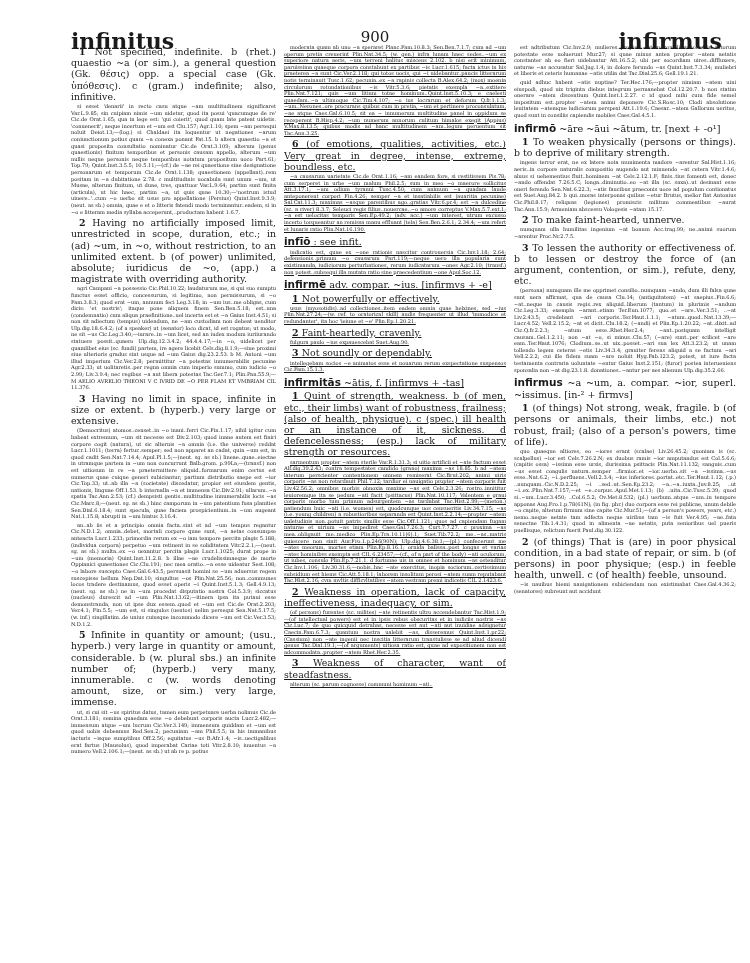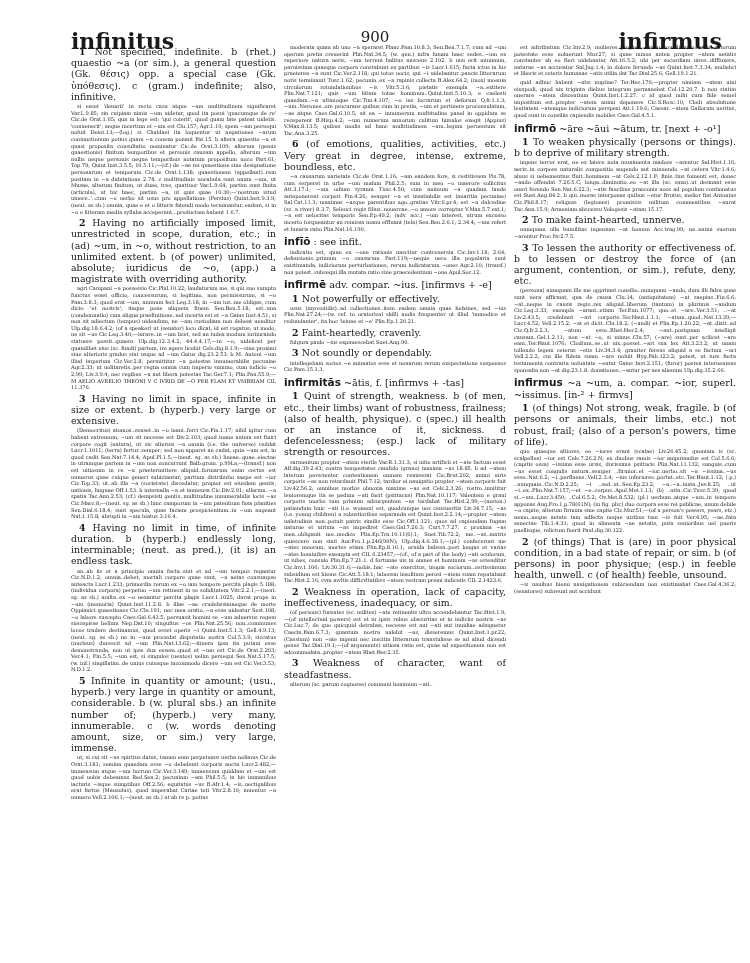--- a/index.html
+++ b/index.html
@@ -4,21 +4,21 @@
 <style>
   html, body { margin:0; padding:0; background:#fff; }
   body { width:750px; height:963px; overflow:hidden; position:relative; color:#1a1a1a; font-family:"DejaVu Serif","Liberation Serif",serif; }
   .running-head { position:absolute; top:28px; font-weight:bold; font-size:22px; font-family:"DejaVu Serif",serif; }
   .rh-left { left:71px; }
   .rh-right { right:28px; }
   .page-num { position:absolute; top:28px; left:0; right:0; text-align:center; font-size:15px; }
   .cols { position:absolute; top:44px; left:71px; right:14px; bottom:0; display:flex; gap:8px; }
   .col { flex:1; overflow:hidden; font-size:5.15px; line-height:6.6px; text-align:justify; }
   .col:nth-child(1){ width:205px; flex:none; }
-  .col:nth-child(2){ width:222px; flex:none; }
+  .col:nth-child(2){ width:222px; flex:none;text-decoration:underline; }
   .col:nth-child(3){ width:222px; flex:none; }
   .sense-def { font-size:9.4px; line-height:11.2px; margin:2px 0 1px; text-indent:8px; text-align:justify; }
   .sense-def .num { font-weight:bold; }
   .cit { text-indent:6px; margin:0 0 2px; letter-spacing:-0.05px; }
   .headword-line { font-size:9.6px; line-height:11.5px; margin:4px 0 1px; text-align:justify; }
   .hw { font-weight:bold; font-family:"DejaVu Sans","Liberation Sans",sans-serif; font-size:10.5px; }
 </style>
 </head>
 <body>
 
@@ -27,21 +27,20 @@
 <div class="running-head rh-right">infirmus</div>
 
 <div class="cols">
   <div class="col">
       <p class="sense-def"><span class="num">1 </span><span>Not specified, indefinite. b (rhet.) quaestio ~a (or sim.), a general question (Gk. θέσις) opp. a special case (Gk. ὑπόθεσις). c (gram.) indefinite; also, infinitive.</span></p>
       <p class="cit">si esset 'denarii' in recto casu atque ~am multitudinem significaret Var.L.9.85; sin cuipiam nimis ~um uidetur, quod ita posui 'quacumque de re' Cic.de Orat.1.65; qua in lege est: 'qui coierit', quod quam late pateat uidetis. 'conuenerit'; aeque incertum et ~um est Clu.157; Agr.1.10; spem ~am persequi noluit Deiot.13;—(log.) si Chaldaei ita loquentur ut negationes ~arum coniunctionum potius quam ~a conexa ponant Fat.15. b altera quaestio ~a et quasi proposita consultatio nominatur Cic.de Orat.3.109; alterum (genus quaestionis) finitum temporibus et personis causam appello, alterum ~um nullis neque personis neque temporibus notatum propositum uoco Part.61; Top.79; Quint.Inst.3.5.5; 10.5.11;—(cf.) de ~ae rei quaestione sine designatione personarum et temporum Cic.de Orat.1.138; quaestionem (appellant)..rem positam in ~a dubitatione 2.78. c multitudinis uocabula sunt unum ~um, ut Musae, alterum finitum, ut duae, tres, quattuor Var.L.9.64; partim sunt finita (articula), ut hic haec, partim ~a, ut quis quae 10.30;—'nostrum istud uiuere..'..cum ~o uerbo sit usus pro appellatione (Persius) Quint.Inst.9.3.9; (neut. as sb.) omnia, quae e et o litteris fatendi modo terminantur..eadem, si in ~o e litteram media syllaba acceperunt,..productam habent 1.6.7.</p>
       <p class="sense-def"><span class="num">2 </span><span>Having no artificially imposed limit, unrestricted in scope, duration, etc.; in (ad) ~um, in ~o, without restriction, to an unlimited extent. b (of power) unlimited, absolute; iuridicus de ~o, (app.) a magistrate with overriding authority.</span></p>
       <p class="cit">agri Campani ~a possessio Cic.Phil.10.22; laudaturum me, si qui suo sumptu functus esset officio, concessurum, si legitimo, non permissurum, si ~o Fam.3.8.3; quod erat ~um, annuum feci Leg.3.18; in ~um ius..me obligas, cum dicis: 'et nostris'; itaque pone aliquem finem Sen.Ben.5.18; est..una (condemnatio) cum aliqua praefinitione..uel incerta est et ~a Gaius Inst.4.51; si non sit adiectum (tempus) uidendum, ne ~am custodiam non debeat uenditor Ulp.dig.18.6.4.2; (of a speaker) ut (senator) loco dicat, id est rogatus; ut modo, ne sit ~us Cic.Leg.3.40;—iurare..in ~um licet, sed an iudex modum iuriiurando statuere possit..quaero Ulp.dig.12.3.4.2; 44.4.4.17;—in ~o, uidelicet per quamlibet eius (sc. fundi) partem, ire agere licebit Cels.dig.8.1.9;—siue proximi siue ulterioris gradus sint usque ad ~um Gaius dig.23.2.53. b M. Antoni ~um illud imperium Cic.Ver.2.8; permittitur ~a potestas innumerabilis pecuniae Agr.2.33; ut uolitaretis..per regna omnia cum imperio summo, cum iudicio ~o 2.99; Liv.3.9.4; nec regibus ~a aut libera potestas Tac.Ger.7.1; Plin.Pan.55.9;—M AELIO AVRELIO THEONI V C IVRID DE ~O PER FLAM ET VMBRIAM CIL 11.376.</p>
       <p class="sense-def"><span class="num">3 </span><span>Having no limit in space, infinite in size or extent. b (hyperb.) very large or extensive.</span></p>
       <p class="cit">(Democritus) atomos..censet..in ~o inani..ferri Cic.Fin.1.17; nihil igitur cum habeat extremum, ~um sit necesse est Div.2.103; quod inane autem est finiri corpore cogit (natura), ut sic alternis ~a omnia (i.e. the universe) reddat Lucr.1.1011; (terra) fertur..semper; sed non apparet an cadat, quia ~um est, in quod cadit Sen.Nat.7.14.4; Apul.Pl.1.5;—(neut. sg. as sb.) lineae..quae..eiectae in utramque partem in ~um non concurrunt Balb.grom. p.99La;—(transf.) non est uitiosum in re ~a praetermittere aliquid..formarum enim certus est numerus quae cuique generi subiciantur; partium distributio saepe est ~ior Cic.Top.33; ut..ab illa ~a (societate) discedatur, propior est eiusdem gentis, nationis, linguae Off.1.53. b internalla ~a et immensa Cic.Div.2.91; ullarum..~a spatia Tac.Ann.2.53; (cf.) dempsisti gentis..multitudine innumerabilis locis ~as Cic.Marc.8;—(neut. sg. as sb.) hinc camporum in ~um patentium fusa planities Sen.Dial.6.18.4; sunt specula, quae faciem prospicientium..in ~um augeant Nat.1.15.8; abrupti in ~um hiatus 3.16.4.</p>
-      <p class="sense-def"><span class="num">4 </span><span>Having no limit in time, of infinite duration. b (hyperb.) endlessly long, interminable; (neut. as pred.), (it is) an endless task.</span></p>
       <p class="cit">an..ab iis et a principio omnia facta..sint et ad ~um tempus regantur Cic.N.D.1.2; omnia..debet, mortali corpore quae sunt, ~a aetas consumpse anteacta Lucr.1.233; primordia rerum ex ~o iam tempore percita plagis 5.188; (individua corpora) perpetuo ~um retinent in se soliditatem Vitr.2.2.1;—(neut. sg. as sb.) multa..ex ~o uexantur percita plagis Lucr.1.1025; durat prope in ~um (memoria) Quint.Inst.11.2.8. b illae ~ae crudelissimaeque de morte Oppianici quaestiones Cic.Clu.191; nec mea oratio..~a esse uideatur Sest.108; ~o labore suscepto Caes.Gal.6.43.5; persuasit homini se ~um aduersus regem suscepisse bellum Nep.Dat.10; singultus ~os Plin.Nat.25.56; non..communes locos tradere destinamus, quod esset operis ~i Quint.Inst.5.1.3; Gell.4.9.13; (neut. sg. as sb.) ne in ~um procedat disputatio nostra Col.5.3.9; siccatus (nucleus) durescit ad ~um Plin.Nat.13.62;—itinera ipsa ita putaui esse demonstranda, non ut ipse dux essem..quod et ~um est Cic.de Orat.2.203; Ver.4.1; Fin.5.5; ~um est, si singulos (uentos) uelim persequi Sen.Nat.5.17.5; (w. inf.) singillatim..de unius cuiusque incommodo dicere ~um est Cic.Ver.3.53; N.D.1.2.</p>
       <p class="sense-def"><span class="num">5 </span><span>Infinite in quantity or amount; (usu., hyperb.) very large in quantity or amount, considerable. b (w. plural sbs.) an infinite number of; (hyperb.) very many, innumerable. c (w. words denoting amount, size, or sim.) very large, immense.</span></p>
       <p class="cit">ut, si cui sit ~us spiritus datus, tamen eum perpetuare uerba nolimus Cic.de Orat.3.181; semina quaedam esse ~o debebunt corporis aucta Lucr.2.482;—immensum atque ~um lucrum Cic.Ver.3.149; immensum quiddam et ~um est quod uobis debeamus Red.Sen.2; pecuniam ~am Phil.5.5; in his immanibus iacturis ~isque sumptibus Off.2.56; equitatus ~us B.Afr.1.4; ~is..uectigalibus erat fartus (Mausolus), quod imperabat Cariae toti Vitr.2.8.10; iuuentus ~a numero Vell.2.106.1;—(neut. as sb.) ut ab re p. potius</p>
     </div>
   <div class="col">
       <p class="cit">moderata quam ab uno ~a speraret Planc.Fam.10.8.3; Sen.Ben.7.1.7; cum ad ~um operum pretia creuerint Plin.Nat.34.5; (w. gen.) infra lunam haec sedes..~um ex superiore natura aeris, ~um terreni halitus miscens 2.102. b nisi erit minimum, paruissima quaeque corpora constabunt ex partibus ~is Lucr.1.615; facta ictus in his praeterea ~a sunt Cic.Ver.2.118; qui totos uocis, qui ~i uidebantur..paucis litterarum notis terminauit Tusc.1.62; pecunia..ex ~a rapinis collecta B.Alex.64.2; (mox) moenia circulorum rotundationibus ~is Vitr.5.3.6; pietatis exempla ~a..extitere Plin.Nat.7.121; quis ~um litium totae hominum..Quint.Inst.5.10.3; e caelesti quaedam..~a ultimoque Cic.Tim.4.107; ~o ius locrarum et deforum Q.fr.1.1.3; ~um..Nerones..ore procurans quibus cum in pretia, ~um et pertinere proconsulatum, ~ae atque Caes.Gal.6.10.5; sit ea ~ innumerum multitudine panel in oppidum se receperent B.Hisp.4.2; ~um numerum annorum culitum himalos exegit (Appius) V.Max.8.13.5; quibus modis ad hanc multitudinem ~am..legum peruentum sit Tac.Ann.3.25.</p>
       <p class="sense-def"><span class="num">6 </span><span>(of emotions, qualities, activities, etc.) Very great in degree, intense, extreme, boundless, etc.</span></p>
       <p class="cit">~a causarum uarietate Cic.de Orat.1.16; ~am eandem fore, si restitissem Pis.78; cum serperet in urbe ~um malum Phil.2.5; sum in meo ~o maerore sollicitus Att.3.17.1; ~um odium tyranni Tusc.4.50; cum animum ~a quadam laude anteponerent corpori Fin.4.26; semper ~a et insatiabilis est (auaritia pecuniae) Sal.Cat.11.3; maximas ~asque parentibus ago..gratias Vitr.6.pr.4; est ~a dulcedine (sc. a river) 8.3.7; Seleuci regis filius..nouercae..~o amore correptus V.Max.5.7.ext.1; ~a est uelocitas temporis Sen.Ep.49.2; (adv. acc.) ~um interest, utrum excusso incerto torqueantur an remissa manu effluant (tela) Sen.Ben.2.6.1; 2.34.4; ~um refert et lunaris ratio Plin.Nat.16.190.</p>
       <p class="headword-line"><span class="hw">infīō</span><span> : see infit.</span></p>
       <p class="cit">iudicatio est, quae ex ~one rationis nascitur controuersia Cic.Inv.1.18; 2.64; defensionis..primum ~o causarum Part.119;—neque uero illa popularia sunt existimanda, iudiciorum perturbationes, rerum iudicatarum ~ones Agr.2.10; (transf.) non potest..subsequi illa mutata ratio sine praecedentium ~one Apul.Soc.12.</p>

